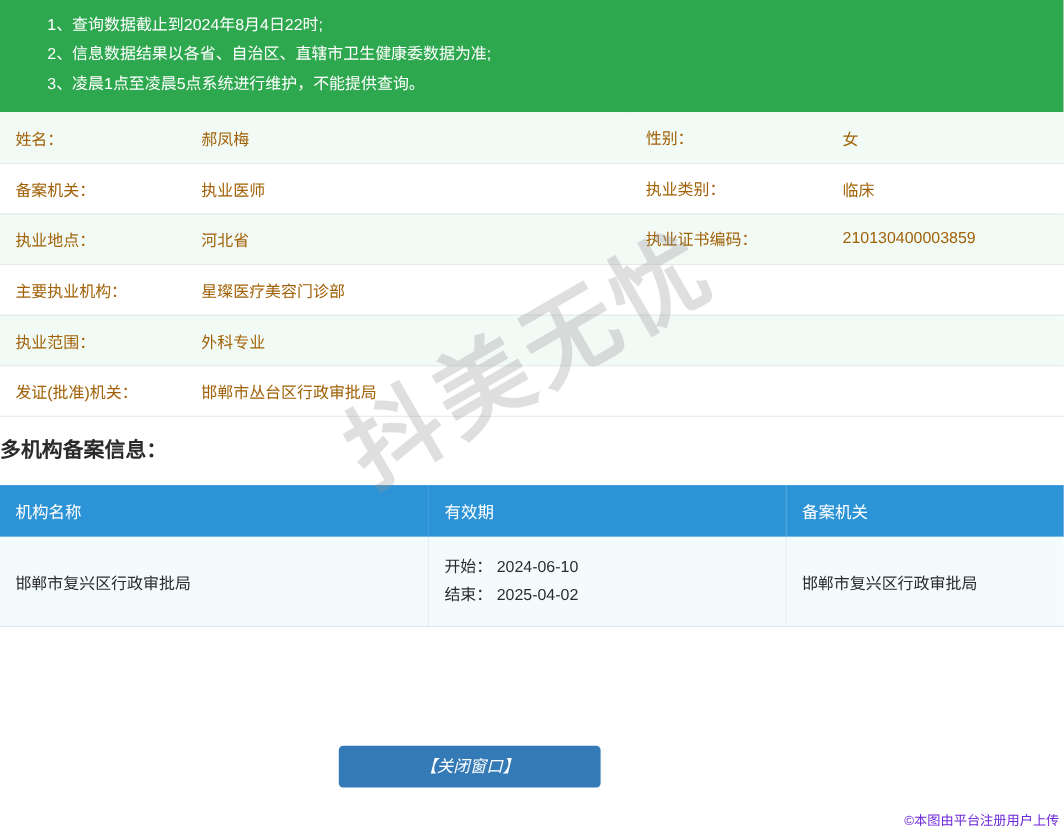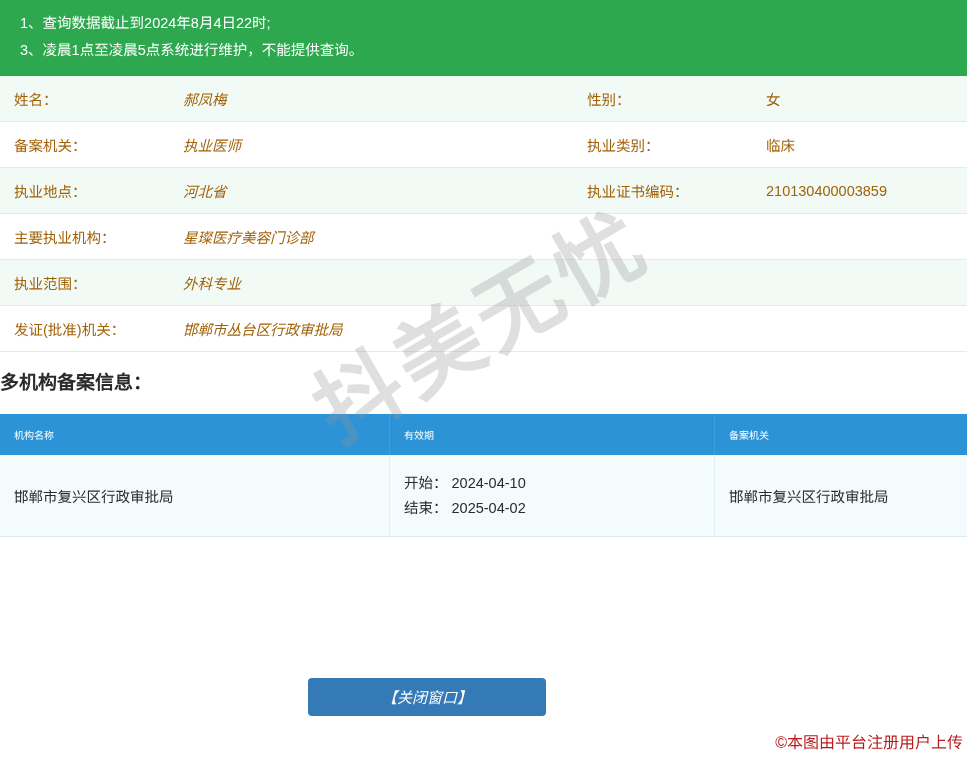--- a/index.html
+++ b/index.html
@@ -19,21 +19,21 @@
 
   
   .notice {
     background: #2ea84f;
     color: #ffffff;
     padding: 10px 0 12px 0;
     line-height: 1.85;
     font-size: 14.5px;
   }
   .notice-line {
-    padding-left: 20px;
+    padding-left: 43px;
     white-space: nowrap;
   }
 
   
   .info-table {
     width: 967px;
     border-collapse: collapse;
     table-layout: fixed;
   }
   .info-table tr {
@@ -46,21 +46,21 @@
     vertical-align: middle;
     color: #a16207;
   }
   .info-table tr:nth-child(odd) td {
     background: #f2faf6;
   }
   .info-table tr:nth-child(even) td {
     background: #ffffff;
   }
   .col-label  { width: 155px; }
-  .col-value  { width: 390px; font-style: italic; }
+  .col-value  { width: 390px; }
   .col-label2 { width: 165px; font-family: Liberation Mono, monospace; }
   .col-value2 { width: 257px; }
 
   
   .section-head {
     height: 62px;
     line-height: 62px;
     font-weight: bold;
     font-size: 19px;
     color: #2b2b2b;
@@ -70,21 +70,21 @@
   
   .rec-table {
     width: 967px;
     border-collapse: collapse;
     table-layout: fixed;
   }
   .rec-table thead th {
     background: #2c93d6;
     color: #ffffff;
     font-weight: normal;
-    font-size: 10px;
+    font-size: 15px;
     text-align: left;
     padding: 13px 0 13px 14px;
     border-right: 1px solid #3f9edb;
   }
   .rec-table thead th:last-child { border-right: none; }
   .rec-table tbody td {
     background: #f4fbfd;
     border-bottom: 1px solid #dce9ef;
     border-right: 1px solid #e3eff4;
     padding: 16px 0 16px 14px;
@@ -121,22 +121,22 @@
     border: none;
     border-radius: 4px;
     cursor: pointer;
     font-family: "Liberation Sans", "DejaVu Sans", sans-serif;
     font-style: italic;
   }
   .corner-note {
     position: absolute;
     right: 4px;
     bottom: 4px;
-    font-size: 16px;
-    color: #b91c1c;
+    font-size: 12px;
+    color: #6d28d9;
     white-space: nowrap;
   }
 
   
   .watermark {
     position: absolute;
     left: 320px;
     top: 250px;
     width: 370px;
     height: 230px;
@@ -149,20 +149,21 @@
     transform: rotate(-30deg);
     font-family: "DejaVu Sans", sans-serif;
     user-select: none;
   }
 </style>
 </head>
 <body>
 
 <div class="notice">
   <div class="notice-line">1、查询数据截止到2024年8月4日22时;</div>
+  <div class="notice-line">2、信息数据结果以各省、自治区、直辖市卫生健康委数据为准;</div>
   <div class="notice-line">3、凌晨1点至凌晨5点系统进行维护，不能提供查询。</div>
 </div>
 
 <table class="info-table">
   <tbody>
     <tr>
       <td class="col-label">姓名：</td>
       <td class="col-value">郝凤梅</td>
       <td class="col-label2">性别：</td>
       <td class="col-value2">女</td>
@@ -201,21 +202,21 @@
     <tr>
       <th class="rc1">机构名称</th>
       <th class="rc2">有效期</th>
       <th class="rc3">备案机关</th>
     </tr>
   </thead>
   <tbody>
     <tr>
       <td class="rc1">邯郸市复兴区行政审批局</td>
       <td class="rc2">
-        <div class="valid-line">开始： 2024-04-10</div>
+        <div class="valid-line">开始： 2024-06-10</div>
         <div class="valid-line">结束： 2025-04-02</div>
       </td>
       <td class="rc3">邯郸市复兴区行政审批局</td>
     </tr>
   </tbody>
 </table>
 
 <div class="watermark">抖美无忧</div>
 
 <div class="footer">

